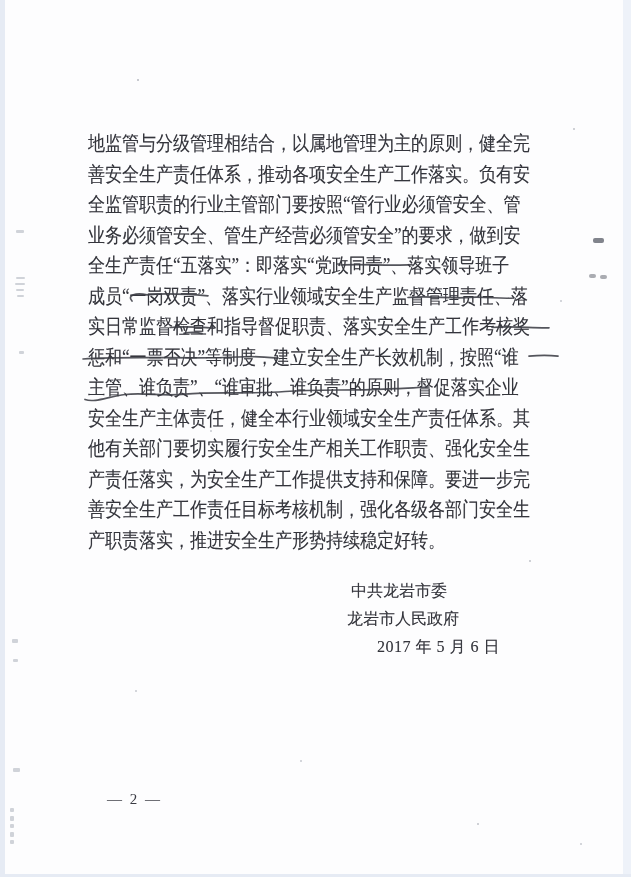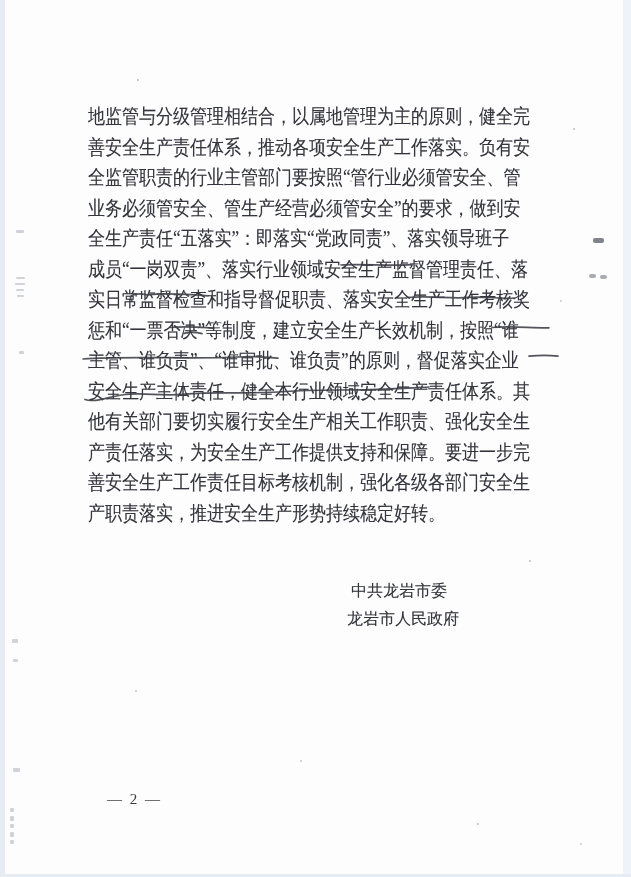--- a/index.html
+++ b/index.html
@@ -10,21 +10,21 @@
     overflow:hidden;
     font-family:"Liberation Serif","DejaVu Serif",serif;
     color:#34353c;
   }
   
   .edge-left{position:absolute;left:0;top:0;width:5px;height:877px;background:#e6ebf4;}
   .edge-right{position:absolute;right:0;top:0;width:8px;height:877px;background:#eef2f9;}
   .edge-bottom{position:absolute;left:0;bottom:0;width:631px;height:3px;background:#e6ebf4;}
 
   
-  #body-text{position:absolute;left:88px;top:101px;width:543px;height:435px;}
+  #body-text{position:absolute;left:88px;top:128px;width:543px;height:435px;}
   .bline{
     position:absolute;left:0;
     white-space:nowrap;
     font-size:20px;height:30.5px;line-height:30.5px;
     transform:scaleX(0.85);transform-origin:0 50%;
     text-shadow:0.3px 0.3px 0.5px rgba(52,53,60,0.35);
   }
 
   
   .sig-row{
@@ -111,20 +111,21 @@
     </div>
   <div id="sig-org2" class="sig-row">
       <span>龙</span>
       <span>岩</span>
       <span>市</span>
       <span>人</span>
       <span>民</span>
       <span>政</span>
       <span>府</span>
     </div>
+  <div id="sig-date">2017 年 5 月 6 日</div>
 
   <div id="page-number">— 2 —</div>
 
   <div class="speckles"></div>
   <div class="art-dark" style="left:593px;top:238px;width:11px;height:5px;"></div>
   <div class="art-dark" style="left:589px;top:274px;width:7px;height:4px;opacity:0.5;"></div>
   <div class="art-dark" style="left:600px;top:275px;width:7px;height:4px;opacity:0.5;"></div>
   <div class="art" style="left:16px;top:230px;width:8px;height:3px;"></div>
   <div class="art" style="left:16px;top:277px;width:9px;height:2px;"></div>
   <div class="art" style="left:15px;top:283px;width:10px;height:2px;"></div>

